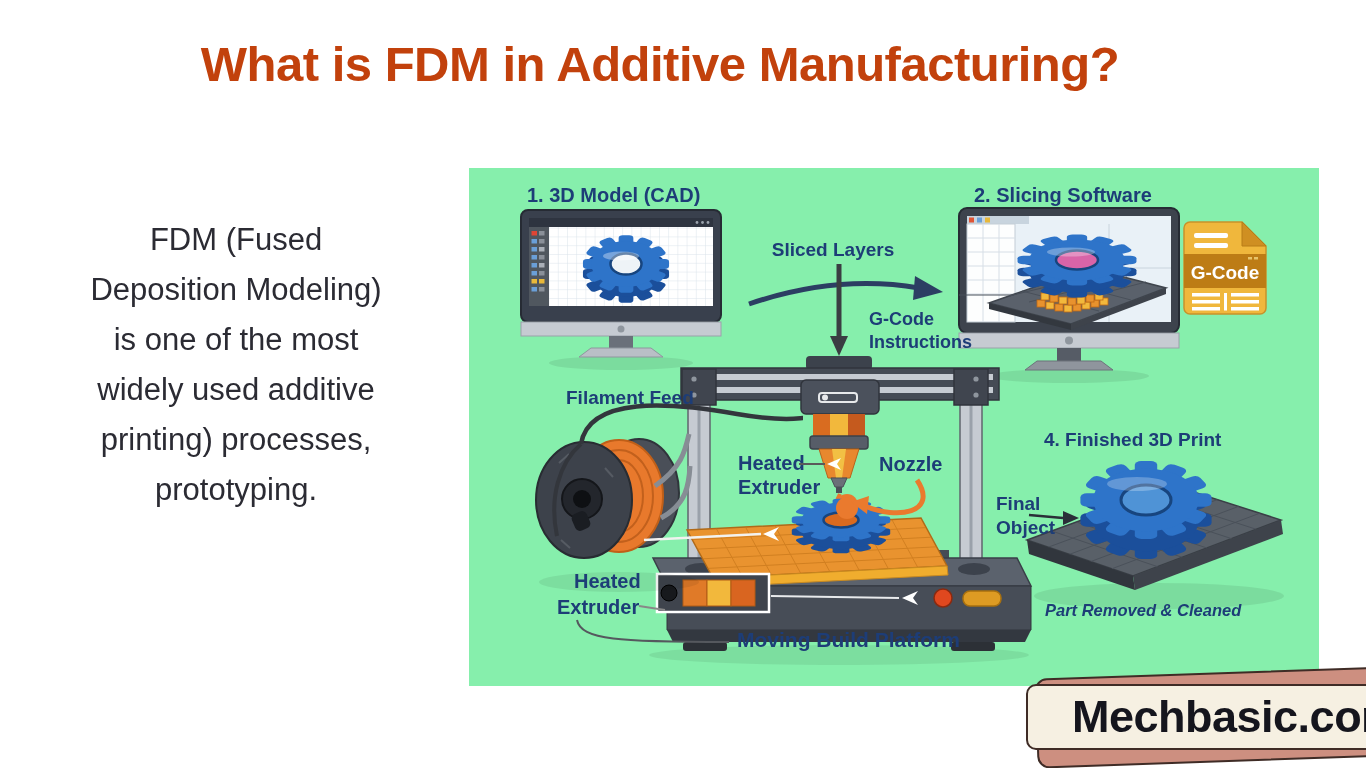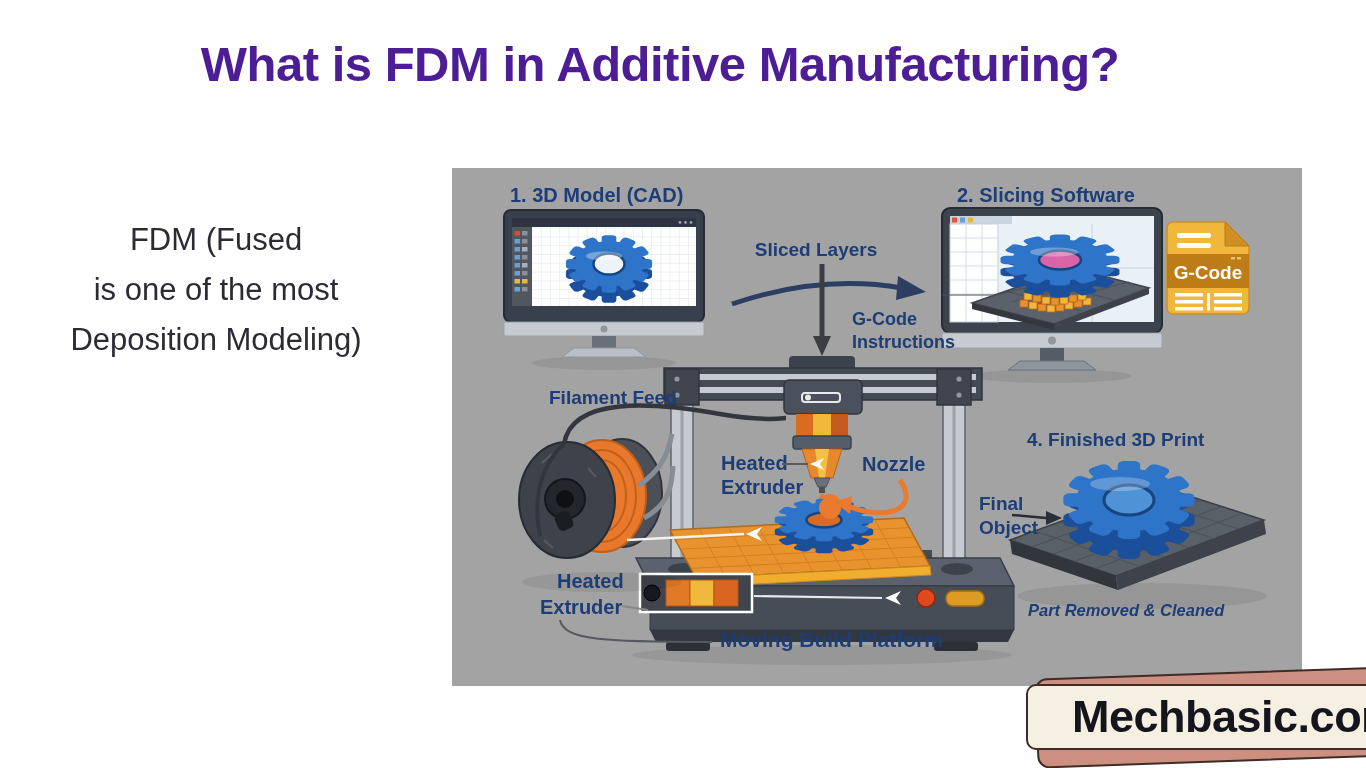--- a/index.html
+++ b/index.html
@@ -2,30 +2,30 @@
 <html><head>
 <meta charset="utf-8">
 <style>
   html,body{margin:0;padding:0;}
   body{
     width:1366px;height:768px;position:relative;overflow:hidden;
     background:#ffffff;font-family:"Liberation Sans",sans-serif;
   }
   .title{
     position:absolute;left:0;top:36px;width:1320px;text-align:center;
-    font-size:49px;font-weight:bold;letter-spacing:-0.5px;color:#4c1d95;
+    font-size:49px;font-weight:bold;letter-spacing:-0.5px;color:#c2410c;
   }
   .intro{
-    position:absolute;left:4px;top:215px;width:424px;text-align:center;
+    position:absolute;left:24px;top:215px;width:424px;text-align:center;
     font-size:31px;line-height:50px;color:#2b2b33;
   }
   .intro div{white-space:nowrap;}
   .diagram-wrap{
-    position:absolute;left:452px;top:168px;width:850px;height:518px;
-    background:#a3a3a3;
+    position:absolute;left:469px;top:168px;width:850px;height:518px;
+    background:#86efac;
   }
   svg{display:block;}
   .lbl{font-family:"Liberation Sans",sans-serif;font-weight:bold;fill:#1d3d77;}
   .s21{font-size:21px;} .s20{font-size:20px;} .s19{font-size:19px;} .s18{font-size:18px;}
   .ital{font-style:italic;font-size:16.5px;}
   .gtxt{font-family:"Liberation Sans",sans-serif;font-weight:bold;font-size:19px;fill:#ffffff;}
   .badge-back{
     position:absolute;left:1036px;top:672px;width:380px;height:86px;
     background:#cd8f80;border:2.5px solid #3f2c26;border-radius:12px;
     transform:rotate(-2deg);
@@ -37,22 +37,25 @@
     font-size:45px;font-weight:bold;color:#15151d;letter-spacing:-0.5px;
   }
 </style>
 </head>
 <body>
 
 <div class="title">What is FDM in Additive Manufacturing?</div>
 
 <div class="intro">
   <div>FDM (Fused</div>
+  <div>Deposition Modeling)</div>
   <div>is one of the most</div>
-  <div>Deposition Modeling)</div>
+  <div>widely used additive</div>
+  <div>printing) processes,</div>
+  <div>prototyping.</div>
 </div>
 
 <div class="diagram-wrap">
 <svg width="850" height="518" viewBox="0 0 850 518">
   <defs>
     <g id="gearT">
       <rect x="-7" y="-41" width="14" height="16" rx="4"></rect>
       <rect x="-7" y="-41" width="14" height="16" rx="4" transform="rotate(30)"></rect>
       <rect x="-7" y="-41" width="14" height="16" rx="4" transform="rotate(60)"></rect>
       <rect x="-7" y="-41" width="14" height="16" rx="4" transform="rotate(90)"></rect>

